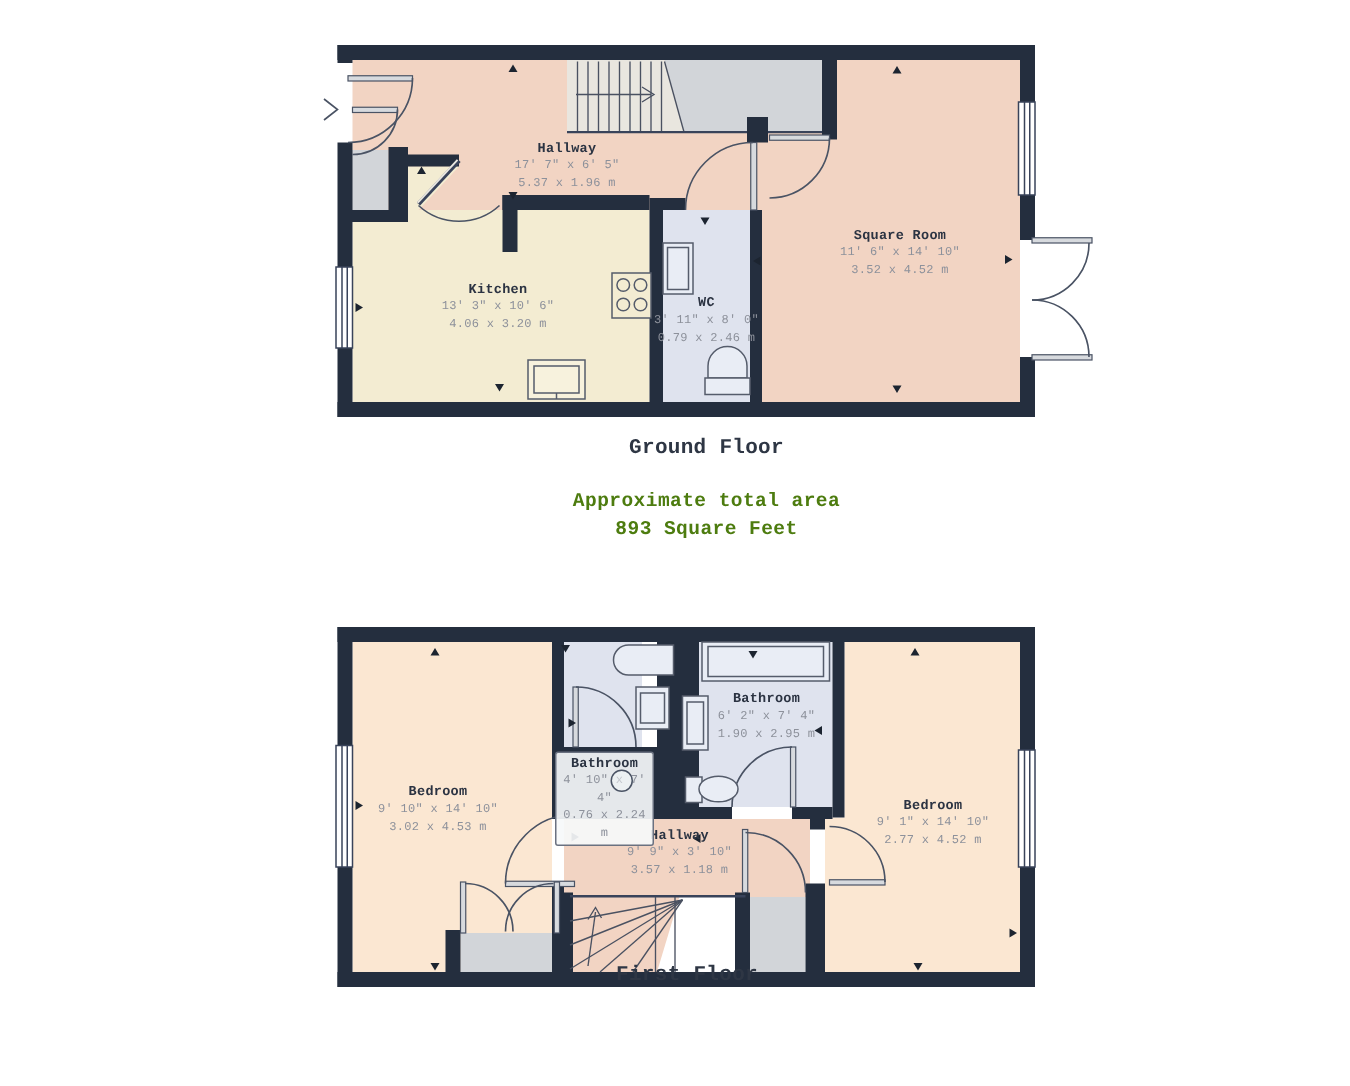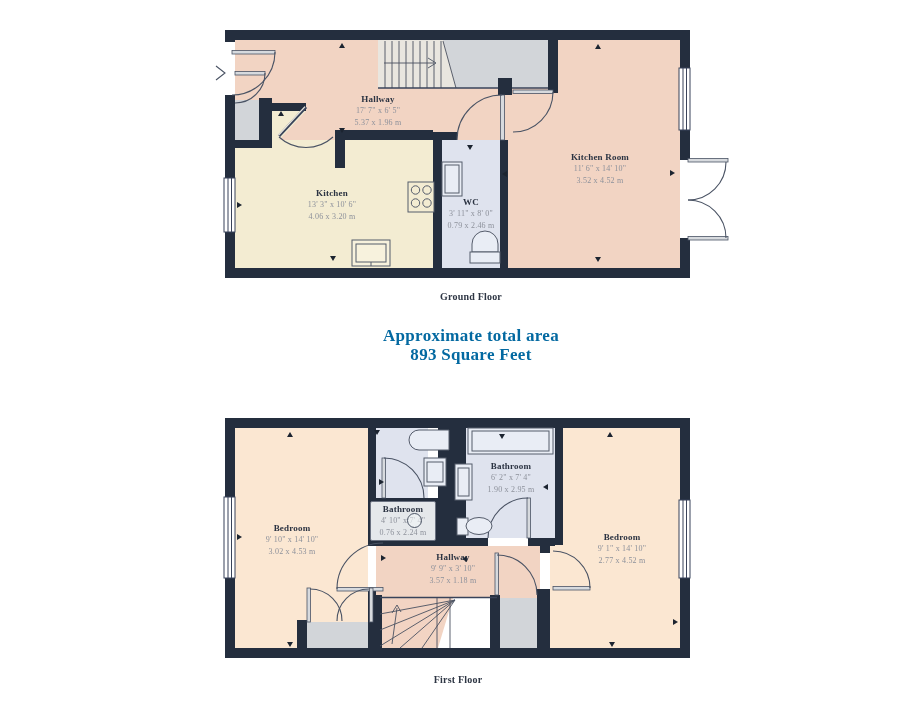--- a/index.html
+++ b/index.html
@@ -1,27 +1,27 @@
 <!DOCTYPE html>
 <html><head>
 <meta charset="utf-8">
 <style>
   html,body{margin:0;padding:0;background:#ffffff;}
   #stage{position:relative;width:820px;height:724px;background:#ffffff;overflow:hidden;
-         font-family:Liberation Serif, serif;}
+         font-family:Liberation Mono, monospace;}
   svg{position:absolute;z-index:1;}
   .room-label{position:absolute;transform:translateX(-50%);text-align:center;z-index:2;white-space:nowrap;}
   .room-name{font-size:9px;font-weight:700;color:#2b3342;letter-spacing:.2px;line-height:12px;}
   .room-dim{font-size:8px;color:#8d919b;line-height:11.5px;letter-spacing:.2px;}
   .label-box{position:absolute;z-index:3;background:rgba(246,248,250,.92);border:1.5px solid #6a7180;
              border-radius:2px;padding:1px 2px 2px 2px;transform:none;text-align:center;}
-  .floor-caption{position:absolute;transform:translateX(-50%);font-size:10px;font-weight:600;
+  .floor-caption{position:absolute;transform:translateX(-50%);font-size:14px;font-weight:600;
                  color:#2e3644;z-index:2;letter-spacing:.2px;}
-  .summary-line{position:absolute;transform:translateX(-50%);font-size:17px;font-weight:700;
-                color:#0369a1;z-index:2;letter-spacing:.3px;}
+  .summary-line{position:absolute;transform:translateX(-50%);font-size:13px;font-weight:700;
+                color:#4d7c0f;z-index:2;letter-spacing:.3px;}
   .light-circle{position:absolute;z-index:4;width:13px;height:13px;border:1.2px solid #4a5364;
                 border-radius:50%;background:rgba(243,245,247,.55);}
 </style>
 </head>
 <body>
 
 <div id="stage">
 
   <svg style="left:205px;top:25px;" width="535" height="258" viewBox="205 25 535 258">
 
@@ -278,21 +278,21 @@
     <div class="room-name">Kitchen</div>
     <div class="room-dim">13' 3" x 10' 6"</div>
     <div class="room-dim">4.06 x 3.20 m</div>
   </div>
   <div class="room-label" style="left:471px;top:196px;">
     <div class="room-name">WC</div>
     <div class="room-dim">3' 11" x 8' 0"</div>
     <div class="room-dim">0.79 x 2.46 m</div>
   </div>
   <div class="room-label" style="left:600px;top:151px;">
-    <div class="room-name">Kitchen Room</div>
+    <div class="room-name">Square Room</div>
     <div class="room-dim">11' 6" x 14' 10"</div>
     <div class="room-dim">3.52 x 4.52 m</div>
   </div>
 
   <div class="floor-caption" style="left:471px;top:291px;">Ground Floor</div>
   <div class="summary-line" style="left:471px;top:326px;">Approximate total area</div>
   <div class="summary-line" style="left:471px;top:345px;">893 Square Feet</div>
 
   <div class="room-label" style="left:292px;top:522px;">
     <div class="room-name">Bedroom</div>
@@ -314,15 +314,15 @@
     <div class="room-name">Hallway</div>
     <div class="room-dim">9' 9" x 3' 10"</div>
     <div class="room-dim">3.57 x 1.18 m</div>
   </div>
   <div class="room-label" style="left:622px;top:531px;">
     <div class="room-name">Bedroom</div>
     <div class="room-dim">9' 1" x 14' 10"</div>
     <div class="room-dim">2.77 x 4.52 m</div>
   </div>
 
-  <div class="floor-caption" style="left:458px;top:674px;">First Floor</div>
+  <div class="floor-caption" style="left:458px;top:642px;">First Floor</div>
 
 </div>
 
 </body></html>

